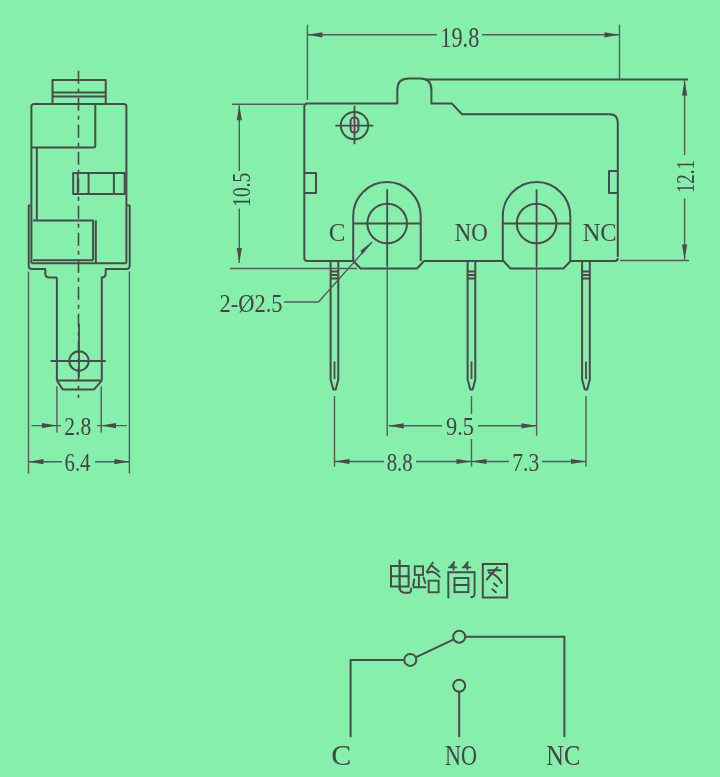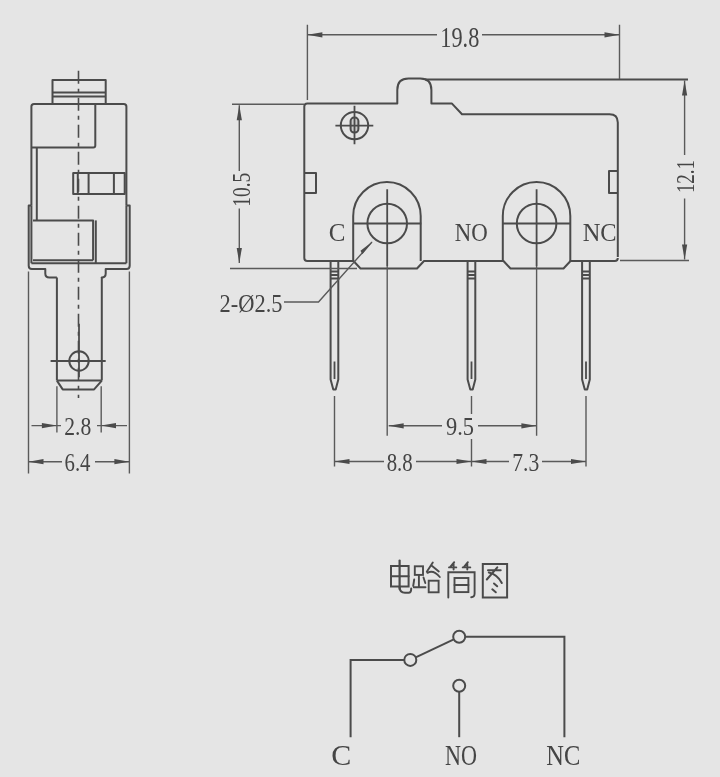--- a/index.html
+++ b/index.html
@@ -1,16 +1,16 @@
 <!DOCTYPE html>
 <html><head>
 <meta charset="utf-8">
 <style>
   html,body{margin:0;padding:0;background:#ffffff;}
-  .wrap{width:720px;height:777px;position:relative;background:#e5e5e5;}
+  .wrap{width:720px;height:777px;position:relative;background:#86efac;}
   text{font-family:"Liberation Serif",serif;fill:#454545;}
 </style>
 </head>
 <body>
 <div class="wrap">
 <svg width="720" height="777" viewBox="0 0 720 777">
 <g fill="none" stroke="#4b4b4b" stroke-width="2" stroke-linejoin="round" stroke-linecap="butt">
 
   <path d="M52.5 104 V80 H105.7 V104"></path>
   <path d="M52.5 92.4 H105.7 M52.5 96.4 H105.7"></path>

